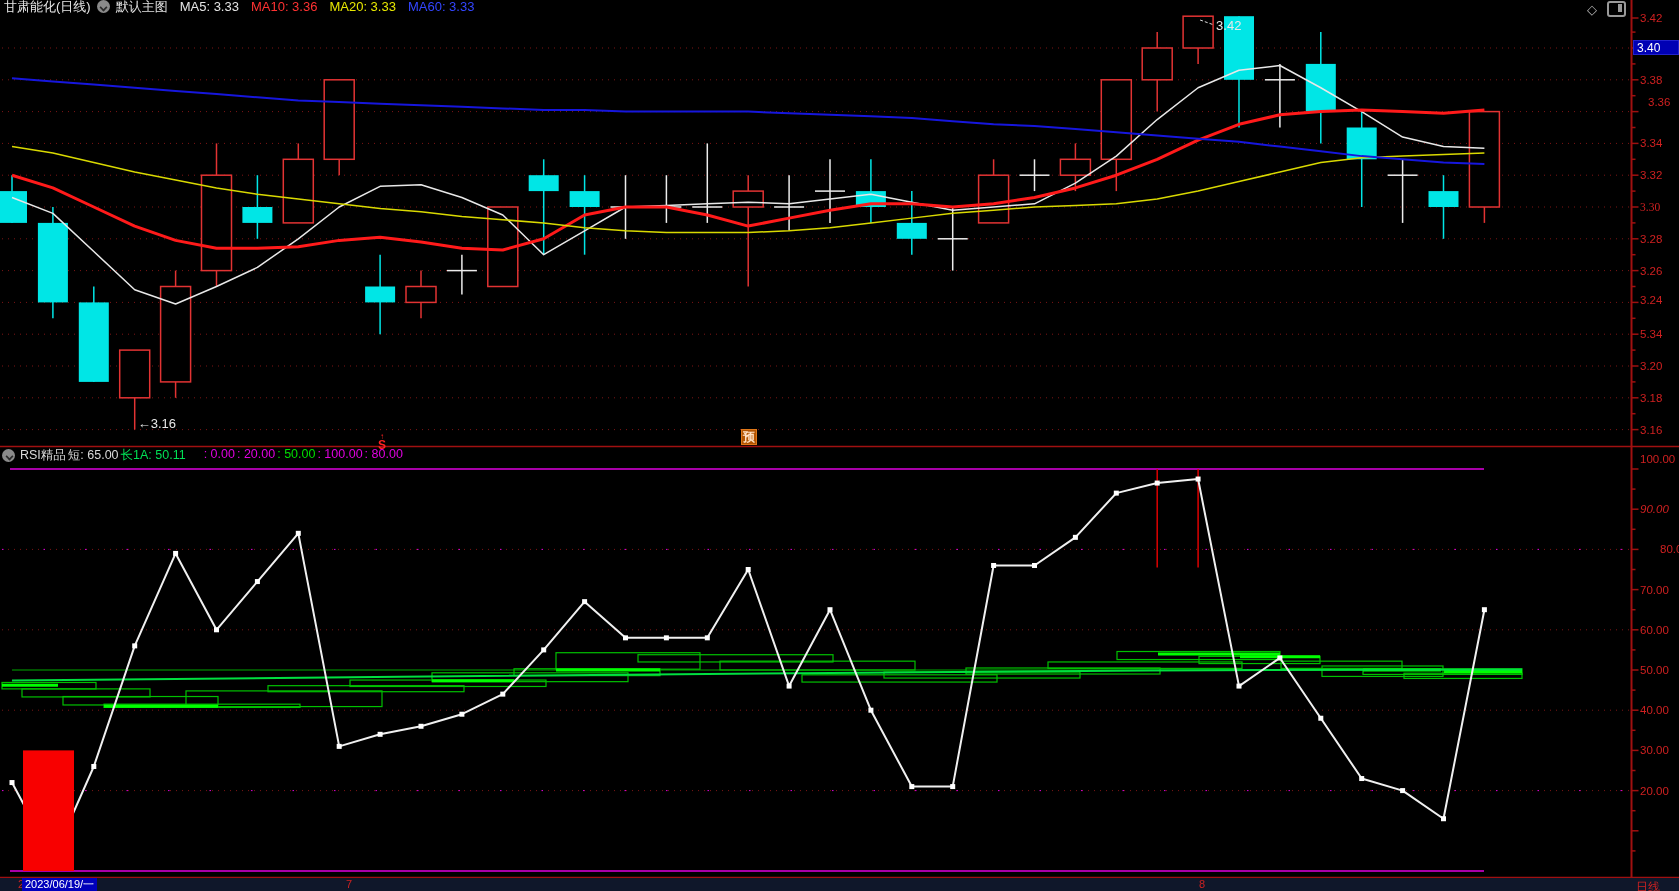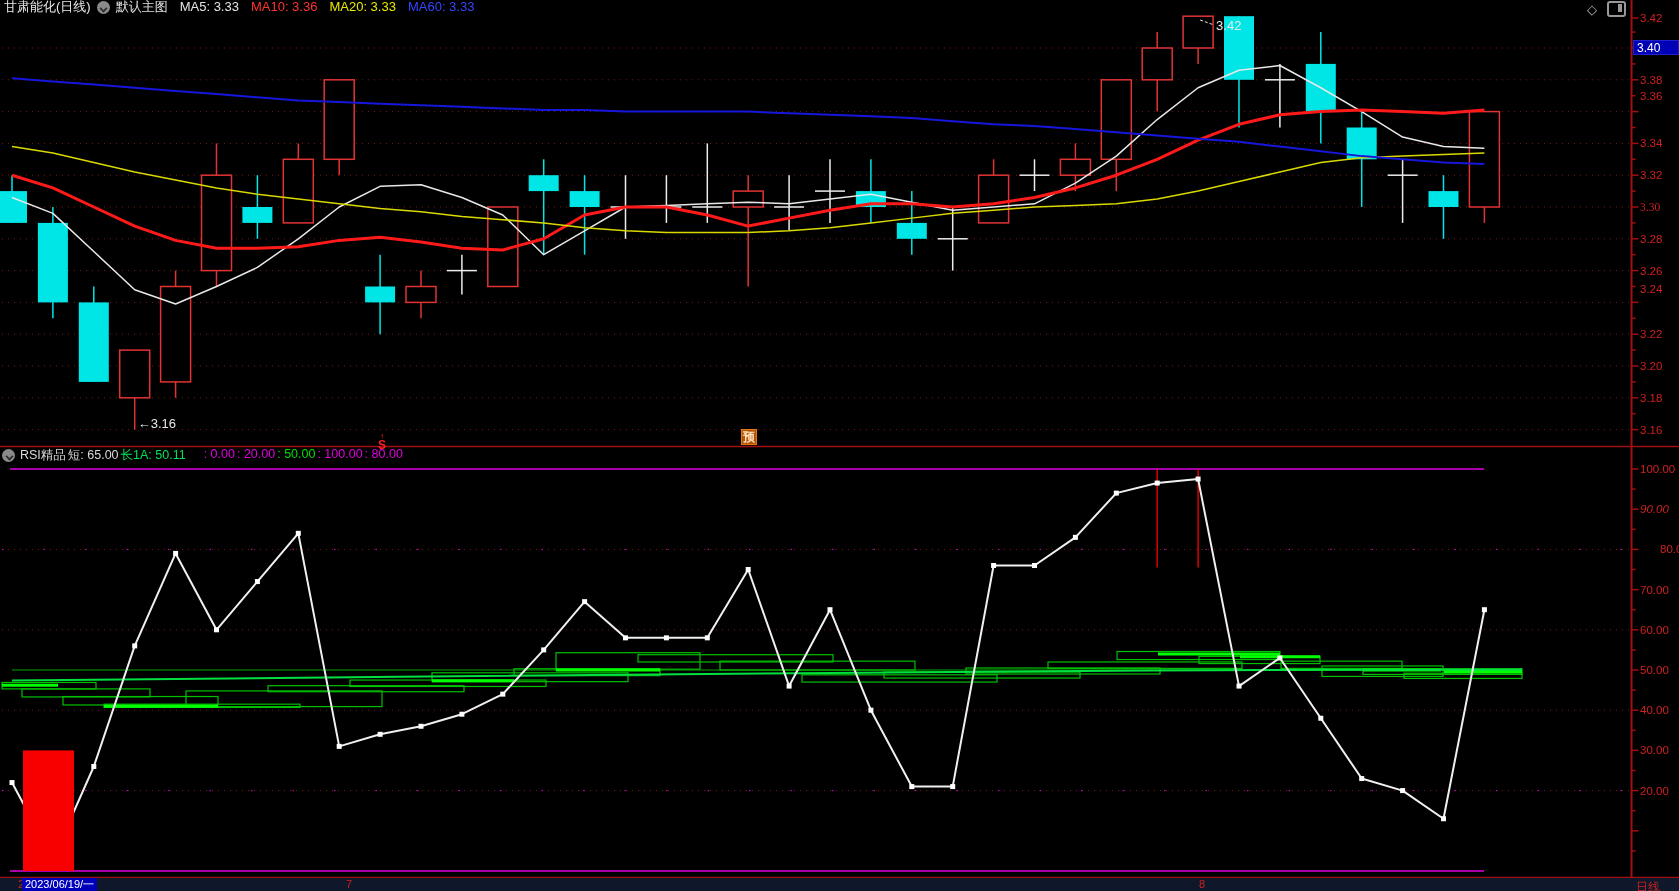--- a/index.html
+++ b/index.html
@@ -1,20 +1,20 @@
 <!DOCTYPE html>
 <html><head>
 <meta charset="utf-8">
 <style>
   html,body{margin:0;padding:0;background:#000;}
   body{font-family:"Liberation Sans","DejaVu Sans",sans-serif;}
   #app{position:relative;width:1679px;height:891px;background:#000;overflow:hidden;}
   .abs{position:absolute;}
   
-  #top-header{left:0;top:0;width:1632px;height:14px;display:flex;align-items:center;gap:6px;padding-left:4px;font-size:13px;line-height:14px;white-space:nowrap;}
+  #top-header{left:0;top:0;width:1632px;height:14px;display:flex;gap:6px;padding-left:4px;font-size:13px;line-height:14px;white-space:nowrap;}
   .circle-icon{display:inline-block;width:13px;height:13px;border-radius:50%;background:#8a8a8a;position:relative;flex:0 0 auto;}
   .circle-icon:after{content:"";position:absolute;left:3.5px;top:4px;width:5px;height:5px;border-right:2px solid #2a2a2a;border-bottom:2px solid #2a2a2a;transform:rotate(45deg) scale(.8);}
   #corner-icons{right:53px;top:1px;display:flex;gap:10px;align-items:center;color:#aaa;}
   #diamond-icon{font-size:13px;color:#bbb;}
   #panel-icon{width:15px;height:12px;border:2px solid #999;border-radius:3px;position:relative;}
   #panel-icon:after{content:"";position:absolute;right:2px;top:1px;width:4px;height:8px;background:#999;}
   
   .axis-label{position:absolute;left:1640px;color:#cf2020;font-size:11.5px;transform:translateY(-50%);}
   #price-badge{left:1633px;width:46px;height:15px;background:#0000b4;color:#fff;font-size:12px;text-align:left;padding-left:3px;line-height:15px;border:1px solid #2222cc;box-sizing:border-box;}
   
@@ -284,28 +284,28 @@
       <line x1="764" y1="878" x2="764" y2="882" stroke="#a01010" stroke-width="1.5"></line>
       <line x1="968" y1="878" x2="968" y2="882" stroke="#a01010" stroke-width="1.5"></line>
       <line x1="1173" y1="878" x2="1173" y2="882" stroke="#a01010" stroke-width="1.5"></line>
       <line x1="1378" y1="878" x2="1378" y2="882" stroke="#a01010" stroke-width="1.5"></line>
     </svg>
 
   <div id="price-axis">
       <div class="axis-label" style="top: 18px;">3.42</div>
       <div class="axis-label" style="top: 48px;">3.40</div>
       <div class="axis-label" style="top: 79.8px;">3.38</div>
-      <div class="axis-label" style="top: 96px;">3.36</div>
+      <div class="axis-label" style="top: 102px; margin-left: 8px;">3.36</div>
       <div class="axis-label" style="top: 143.4px;">3.34</div>
       <div class="axis-label" style="top: 175.2px;">3.32</div>
       <div class="axis-label" style="top: 207px; font-family: Liberation Serif, serif;">3.30</div>
       <div class="axis-label" style="top: 238.8px;">3.28</div>
       <div class="axis-label" style="top: 270.6px;">3.26</div>
-      <div class="axis-label" style="top: 289px;">3.24</div>
-      <div class="axis-label" style="top: 334.2px;">3.22</div>
+      <div class="axis-label" style="top: 300px;">3.24</div>
+      <div class="axis-label" style="top: 334.2px;">5.34</div>
       <div class="axis-label" style="top: 366px;">3.20</div>
       <div class="axis-label" style="top: 397.8px;">3.18</div>
       <div class="axis-label" style="top: 429.6px;">3.16</div>
     </div>
   <div id="price-badge" class="abs" style="top: 40px;">3.40</div>
 
   <div id="sig-s" class="sig"><span class="arrow">↑</span><span>S</span></div>
   <div id="sig-yu" class="sig">预</div>
 
   <div id="rsi-header" class="abs">
@@ -316,21 +316,21 @@
         <span class="tok" style="color: rgb(0, 224, 85); margin-right: 18px;">长1A: 50.11</span>
         <span class="tok" style="color: rgb(224, 0, 224);">: 0.00</span>
         <span class="tok" style="color: rgb(224, 0, 224);">: 20.00</span>
         <span class="tok" style="color: rgb(0, 221, 0);">: 50.00</span>
         <span class="tok" style="color: rgb(224, 0, 224);">: 100.00</span>
         <span class="tok" style="color: rgb(224, 0, 224);">: 80.00</span>
       </span>
   </div>
 
   <div id="rsi-axis">
-      <div class="axis-label" style="top: 469px;">100.00</div>
+      <div class="axis-label" style="top: 459px;">100.00</div>
       <div class="axis-label" style="top: 509.2px; font-style: italic;">90.00</div>
       <div class="axis-label" style="top: 549.4px; margin-left: 20px;">80.00</div>
       <div class="axis-label" style="top: 589.6px;">70.00</div>
       <div class="axis-label" style="top: 629.8px;">60.00</div>
       <div class="axis-label" style="top: 670px;">50.00</div>
       <div class="axis-label" style="top: 710.2px;">40.00</div>
       <div class="axis-label" style="top: 750.4px;">30.00</div>
       <div class="axis-label" style="top: 790.6px;">20.00</div>
     </div>
 

